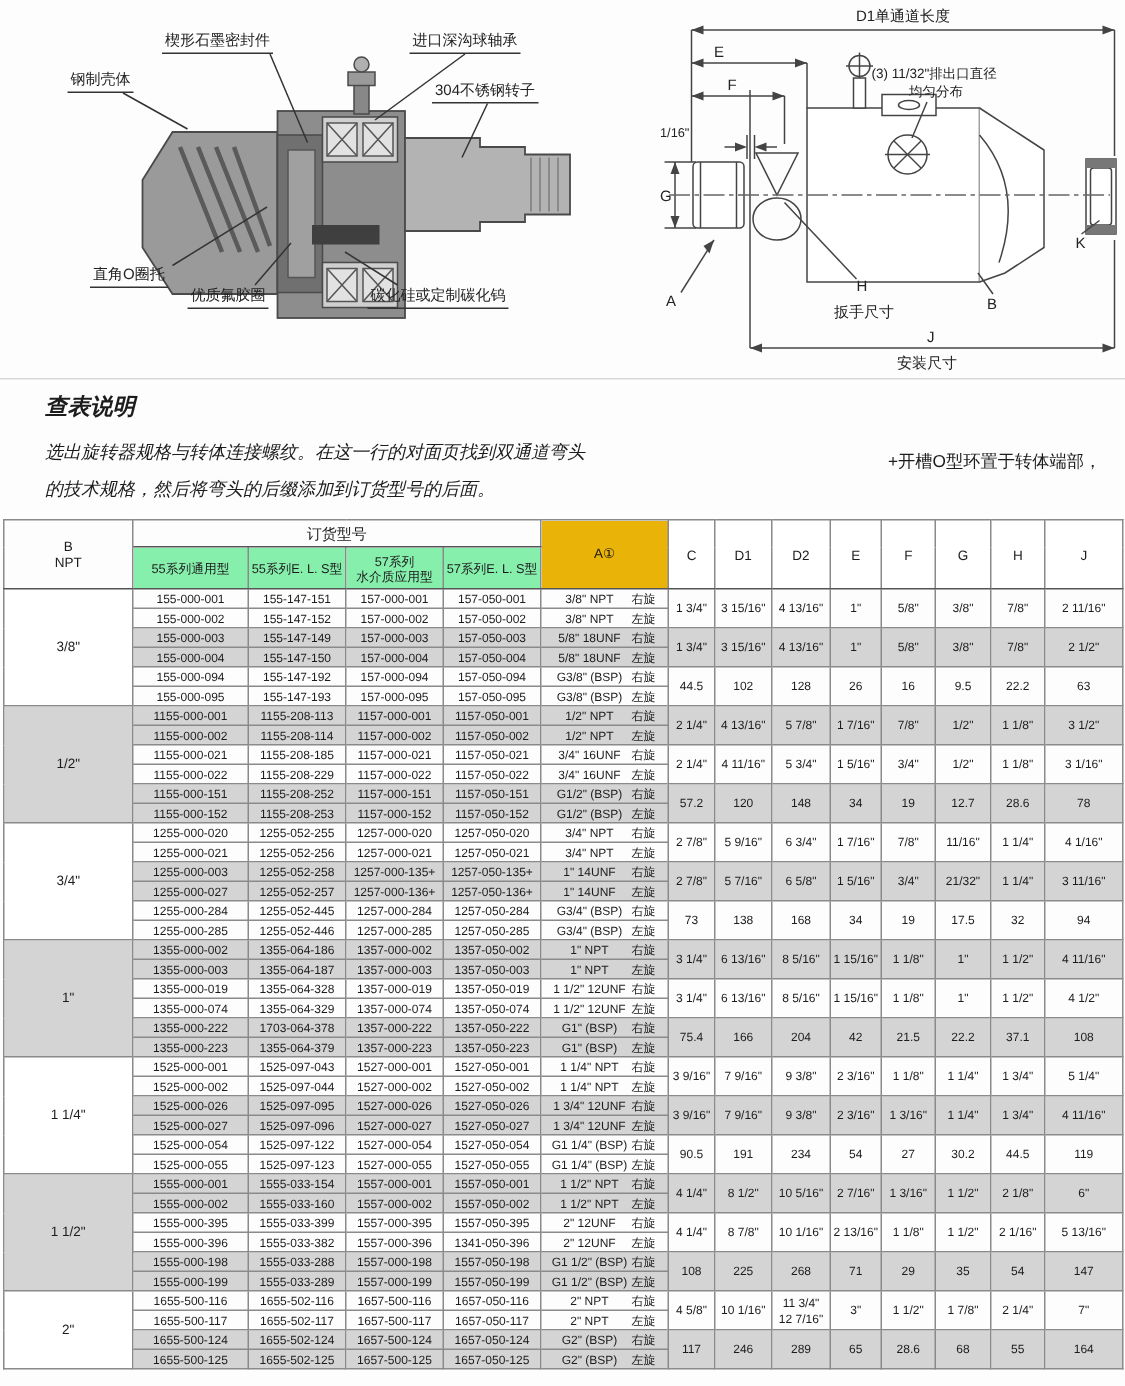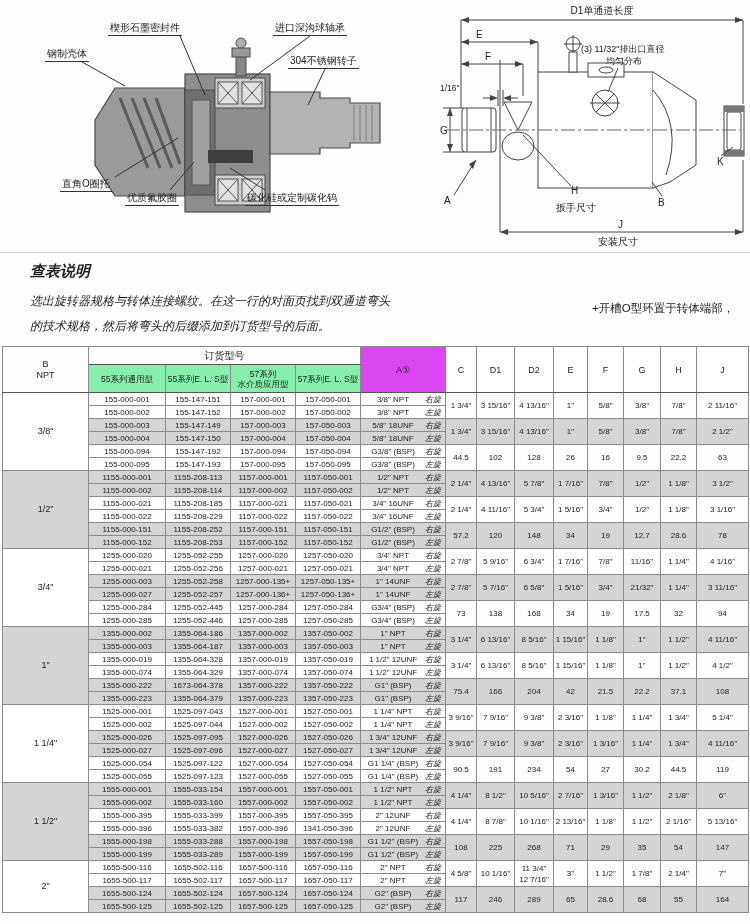--- a/index.html
+++ b/index.html
@@ -21,31 +21,31 @@
   
   .specwrap{position:absolute;left:2px;top:346px;}
   table{border-collapse:collapse;table-layout:fixed;width:746px;font-size:8px;}
   th,td{border:1px solid #8a8a8a;padding:0;text-align:center;vertical-align:middle;
         overflow:hidden;font-weight:normal;}
   table{border:1.5px solid #333;}
   thead th{border-bottom:1px solid #555;}
   .th-bnpt{font-size:9px;line-height:11px;}
   .th-order{font-size:10px;height:17px;}
   .th-series{font-size:8.5px;height:27px;white-space:pre-line;line-height:10px;background:#86efac;}
-  .th-a{font-size:9px;background:#d946ef;}
+  .th-a{font-size:9px;background:#eab308;}
   .th-dim{font-size:9px;background:#fff;}
   tbody td{height:12px;line-height:11px;}
   tr.shade td{background:#d4d4d4;}
   td.dim.shade{background:#d4d4d4;}
   td.size-cell{background:#fff;font-size:9px;}
   td.dim{white-space:pre-line;font-size:8px;}
   td.part{font-size:8px;}
   td.acell .aflex{display:flex;align-items:center;padding:0 4px;}
   td.acell .thread{flex:1;text-align:center;font-size:8px;}
-  td.acell .dir{width:20px;text-align:right;font-size:8px;font-style:italic;}
+  td.acell .dir{width:20px;text-align:left;font-size:8px;}
   tr.gstart td{border-top:1.5px solid #333;}
 </style>
 </head>
 <body>
 
 <div class="page">
 
   <div class="diag diag-left">
     <svg width="428" height="248" viewBox="0 0 428 248">
 
@@ -608,21 +608,21 @@
             <td class="part">1357-050-074</td>
             <td class="acell">
               <div class="aflex">
                 <span class="thread">1 1/2" 12UNF</span>
                 <span class="dir">左旋</span>
               </div>
             </td>
           </tr>
           <tr class="shade">
             <td class="part">1355-000-222</td>
-            <td class="part">1673-064-378</td>
+            <td class="part">1703-064-378</td>
             <td class="part">1357-000-222</td>
             <td class="part">1357-050-222</td>
             <td class="acell">
               <div class="aflex">
                 <span class="thread">G1" (BSP)</span>
                 <span class="dir">右旋</span>
               </div>
             </td>
             <td class="dim shade" rowspan="2">75.4</td>
             <td class="dim shade" rowspan="2">166</td>

